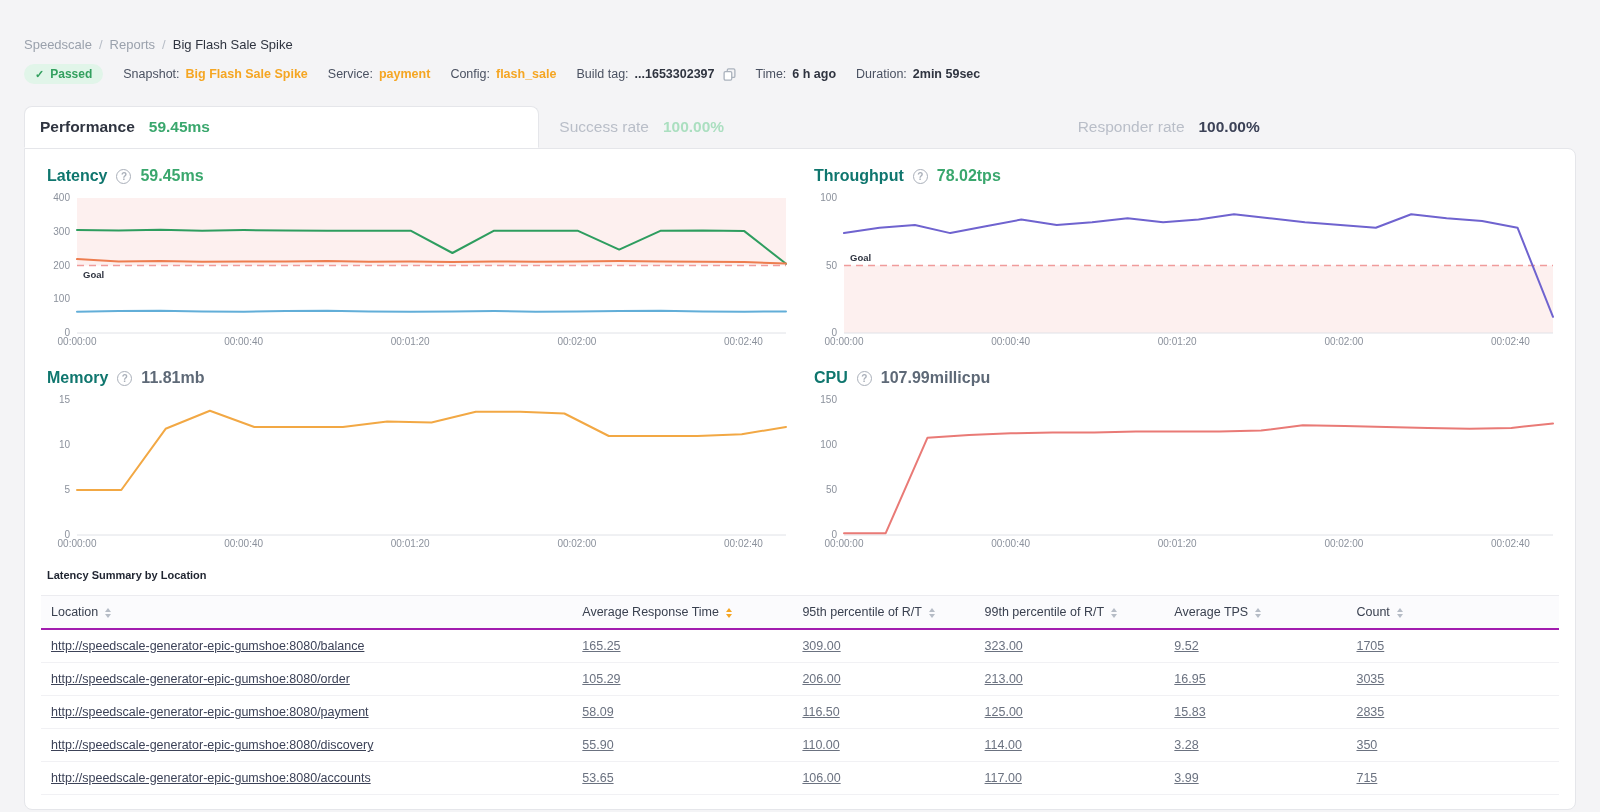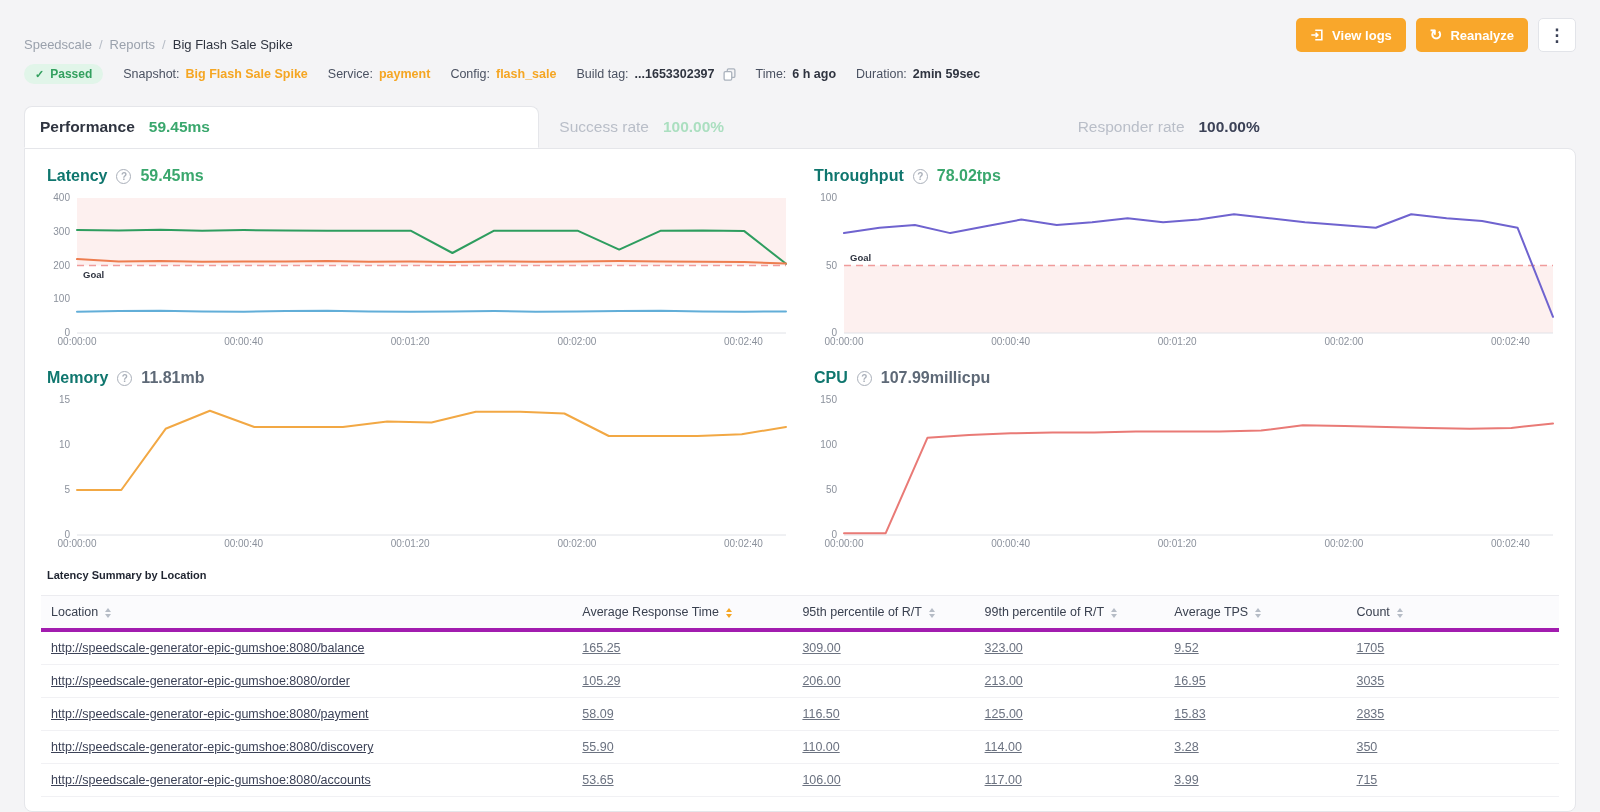--- a/index.html
+++ b/index.html
@@ -57,21 +57,21 @@
     color:#aab0ba; font-size:10px; display:inline-flex; align-items:center; justify-content:center;
     cursor:pointer; font-weight:bold;
   }
   .chart-mount { height:158px; width:100%; }
 
   
   .table-title { font-size:11px; font-weight:bold; color:#1f2430; margin:18px 0 14px 6px; }
   table { width:100%; border-collapse:collapse; }
   thead th {
     text-align:left; font-weight:500; font-size:12.5px; color:#3a4150;
-    background:#fbfbfd; border-top:1px solid #ececf0; border-bottom:4px solid #a21caf;
+    background:#fbfbfd; border-top:1px solid #ececf0; border-bottom:2px solid #a21caf;
     padding:9px 10px; cursor:pointer; white-space:nowrap;
   }
   tbody td { padding:9px 10px; font-size:12.5px; border-bottom:1px solid #f1f1f4; color:#6b7280;text-decoration:underline; }
   tbody td.loc { color:#3c4257; }
   .sort-icon { display:inline-flex; flex-direction:column; gap:2px; margin-left:7px; vertical-align:middle; }
   .sort-icon i { display:block; width:0; height:0; border-left:3.5px solid transparent; border-right:3.5px solid transparent; }
   .sort-icon .up { border-bottom:4px solid #b6bcc6; }
   .sort-icon .down { border-top:4px solid #b6bcc6; }
   .sort-icon.active .up { border-bottom-color:#f5a623; }
   .sort-icon.active .down { border-top-color:#f5a623; }
@@ -82,38 +82,20 @@
 <div class="page">
 
   <div class="topbar">
     <div class="breadcrumb">
         <span class="crumb">Speedscale</span>
         <span class="crumb-sep">/</span>
         <span class="crumb">Reports</span>
         <span class="crumb-sep">/</span>
         <span class="crumb crumb-last">Big Flash Sale Spike</span>
       </div>
-    <div class="actions">
-      <button class="btn orange">
-        <span style="display:inline-flex;">
-          <svg width="14" height="14" viewBox="0 0 16 16">
-            <path d="M6 2.5h7.5v11H6" fill="none" stroke="#fff" stroke-width="1.8"></path>
-            <path d="M1.5 8h7.2M6.4 5.4 9 8 6.4 10.6" fill="none" stroke="#fff" stroke-width="1.8"></path>
-          </svg>
-        </span>
-        <span>View logs</span>
-      </button>
-      <button class="btn orange">
-        <span style="font-size:15px;">↻</span>
-        <span>Reanalyze</span>
-      </button>
-      <button class="btn kebab">
-        <span>⋮</span>
-      </button>
-    </div>
   </div>
 
   <div class="statusbar">
     <span class="badge">
       <span class="check">✓</span>
       <span>Passed</span>
     </span>
     <span style="display:flex; gap:20px; align-items:center;" id="status-fields">
         <span class="field">
           <span class="label">Snapshot:</span>

